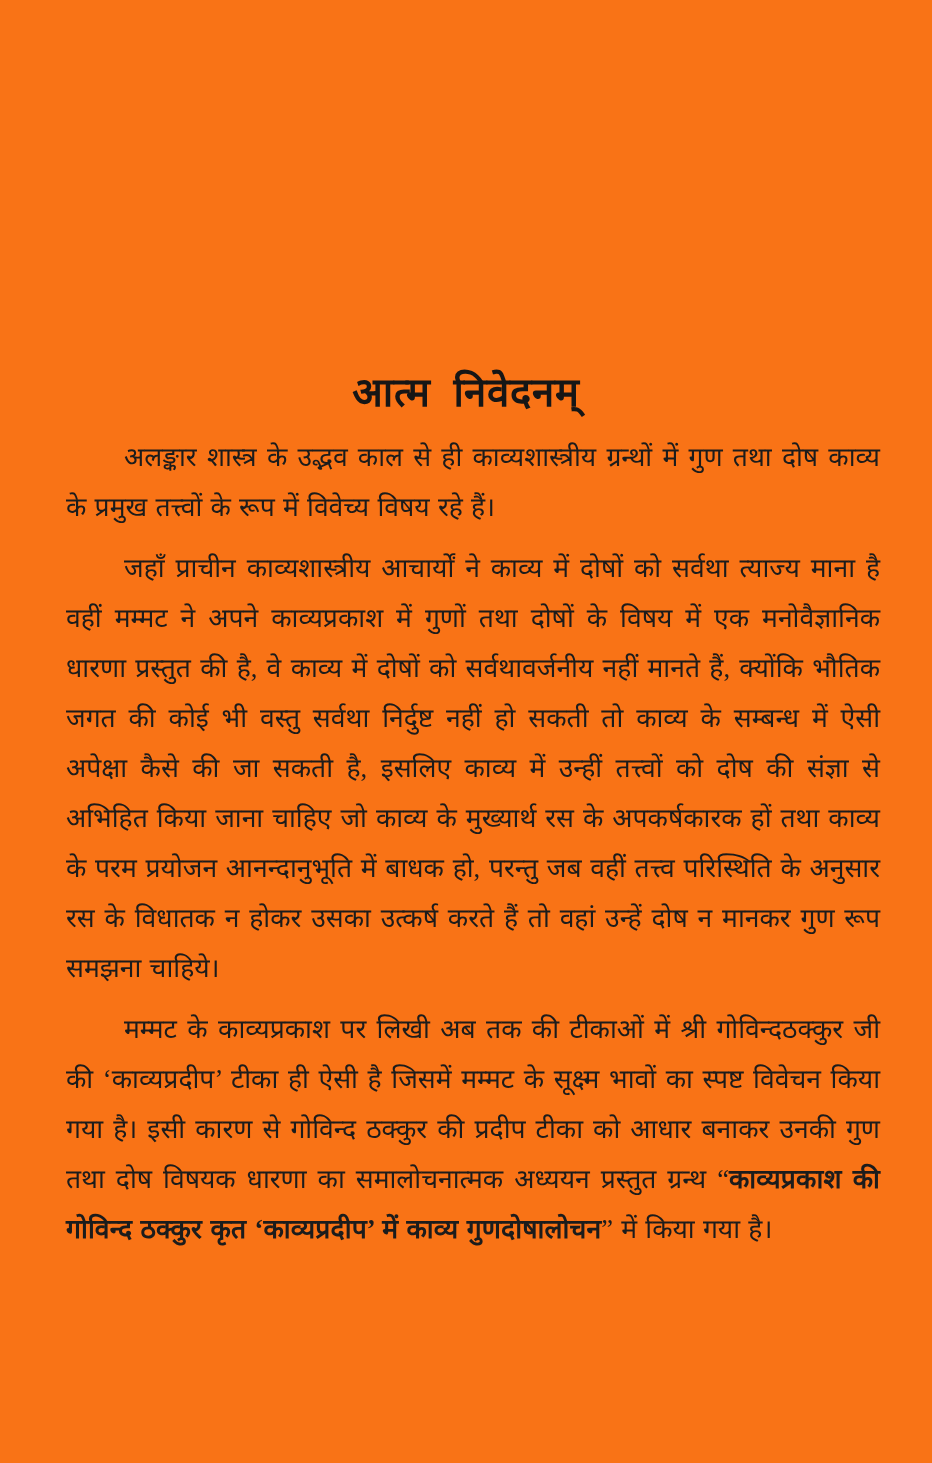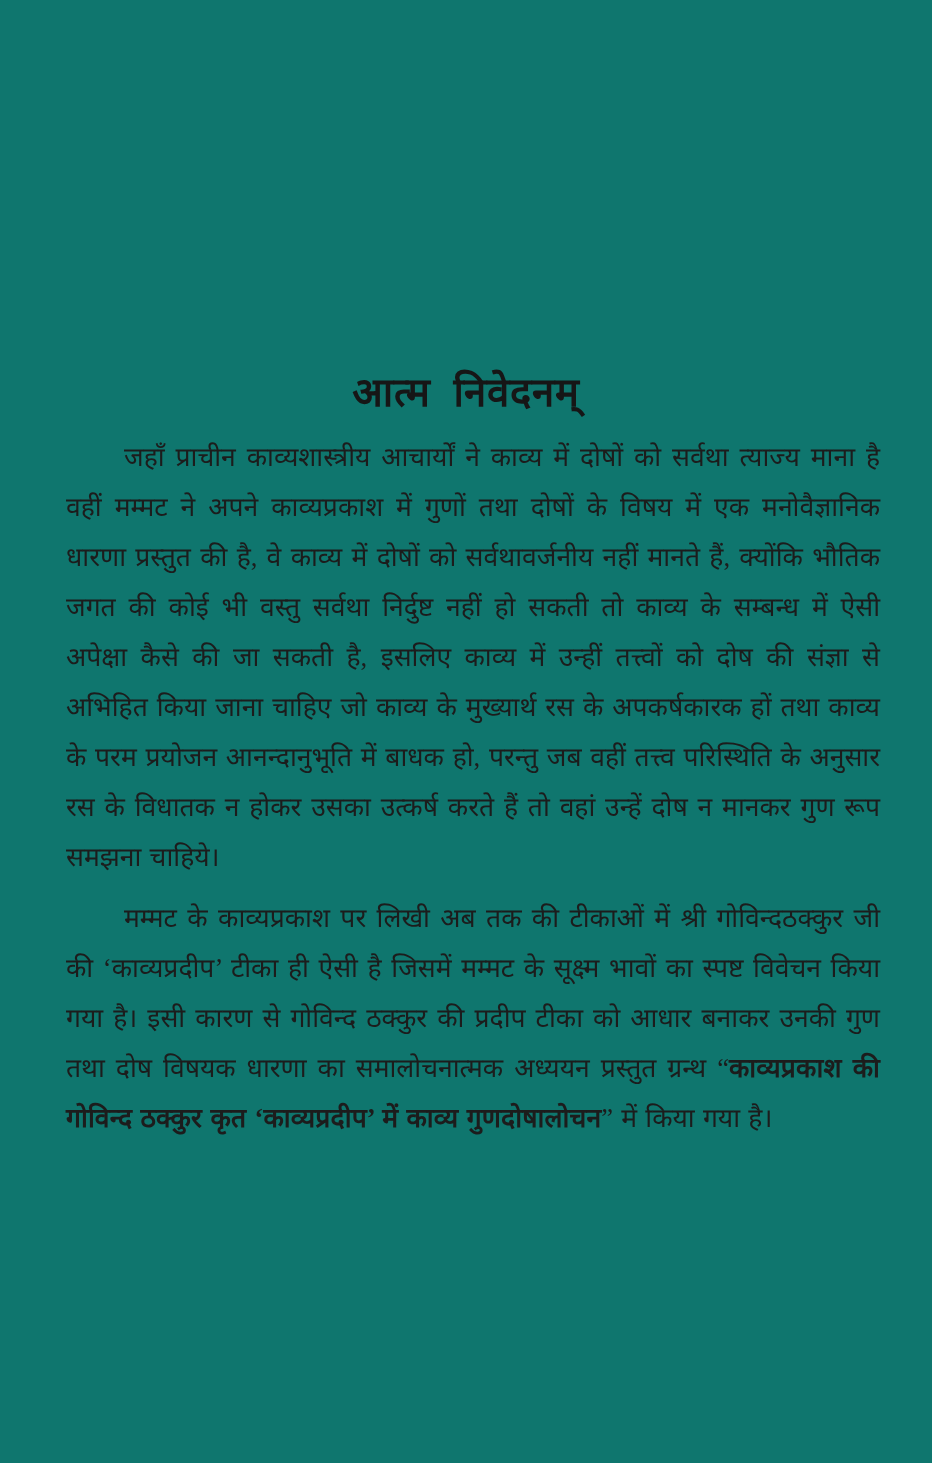--- a/index.html
+++ b/index.html
@@ -15,21 +15,21 @@
     overflow: hidden;
     font-family: "Liberation Serif", "DejaVu Serif", serif;
     color: #1b1b1b;
     -webkit-font-smoothing: antialiased;
   }
 
   
   .page {
     position: absolute;
     inset: 0;
-    background: #0f766e;
+    background: #f97316;
     padding: 0;
   }
 
   
   .page-heading {
     position: absolute;
     top: 341px;
     left: 0;
     width: 932px;
     text-align: center;
@@ -76,20 +76,21 @@
 </style>
 </head>
 <body>
 
 <div class="page">
 
   <h1 class="page-heading">आत्म  निवेदनम्</h1>
 
   <div class="body-text">
 
+    <p class="para">अलङ्कार शास्त्र के उद्भव काल से ही काव्यशास्त्रीय ग्रन्थों में गुण तथा दोष काव्य के प्रमुख तत्त्वों के रूप में विवेच्य विषय रहे हैं।</p>
 
 
     <p class="para">जहाँ प्राचीन काव्यशास्त्रीय आचार्यों ने काव्य में दोषों को सर्वथा त्याज्य माना है वहीं मम्मट ने अपने काव्यप्रकाश में गुणों तथा दोषों के विषय में एक मनोवैज्ञानिक धारणा प्रस्तुत की है, वे काव्य में दोषों को सर्वथावर्जनीय नहीं मानते हैं, क्योंकि भौतिक जगत की कोई भी वस्तु सर्वथा निर्दुष्ट नहीं हो सकती तो काव्य के सम्बन्ध में ऐसी अपेक्षा कैसे की जा सकती है, इसलिए काव्य में उन्हीं तत्त्वों को दोष की संज्ञा से अभिहित किया जाना चाहिए जो काव्य के मुख्यार्थ रस के अपकर्षकारक हों तथा काव्य के परम प्रयोजन आनन्दानुभूति में बाधक हो, परन्तु जब वहीं तत्त्व परिस्थिति के अनुसार रस के विधातक न होकर उसका उत्कर्ष करते हैं तो वहां उन्हें दोष न मानकर गुण रूप समझना चाहिये।</p>
 
     <p class="para"><span>मम्मट के काव्यप्रकाश पर लिखी अब तक की टीकाओं में श्री गोविन्दठक्कुर जी की ‘काव्यप्रदीप’ टीका ही ऐसी है जिसमें मम्मट के सूक्ष्म भावों का स्पष्ट विवेचन किया गया है। इसी कारण से गोविन्द ठक्कुर की प्रदीप टीका को आधार बनाकर उनकी गुण तथा दोष विषयक धारणा का समालोचनात्मक अध्ययन प्रस्तुत ग्रन्थ “</span><span class="book-title">काव्यप्रकाश की गोविन्द ठक्कुर कृत ‘काव्यप्रदीप’ में काव्य गुणदोषालोचन</span><span>” में किया गया है।</span></p>
 
   </div>
 </div>
 
 </body></html>

